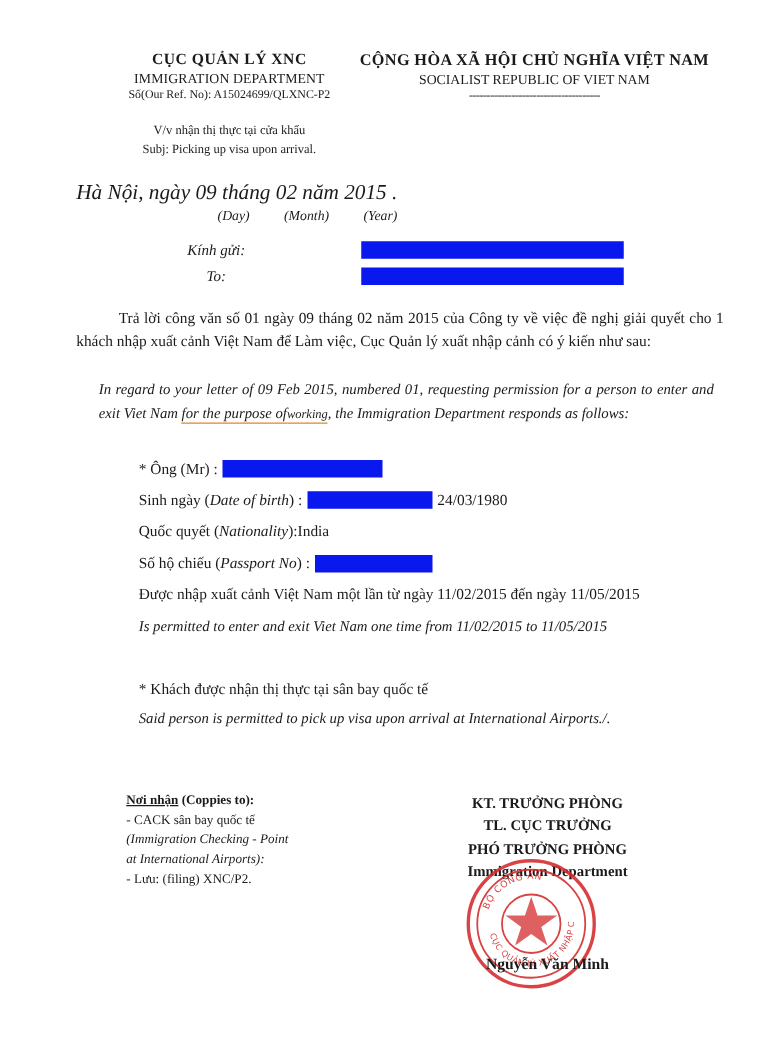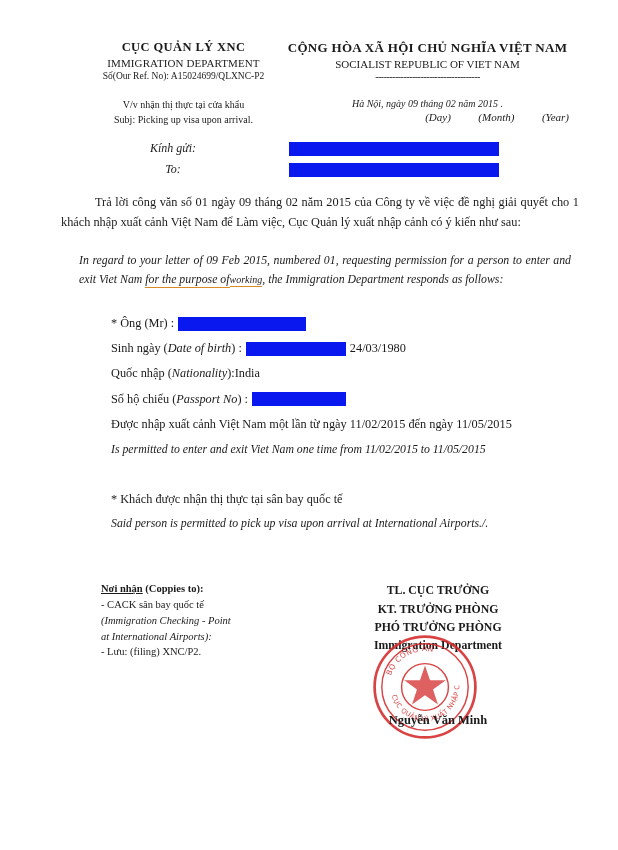--- a/index.html
+++ b/index.html
@@ -78,34 +78,34 @@
     text-align: center;
     font-size: 10px;
     margin-top: 16px;
     line-height: 1.45;
     width: 225px;
     padding-left: 20px;
     box-sizing: border-box;
   }
   .date-block {
     text-align: center;
-    font-size: 10px;
+    font-size: 17px;
     font-style: italic;
     margin-top: 14px;
     line-height: 1.5;
   }
   .date-labels {
     font-style: italic;
     font-size: 11px;
   }
   .date-labels span { display: inline-block; }
 
   .second-row {
     display: flex;
-    flex-direction: row;
+    flex-direction: column;
     align-items: flex-start;
   }
   .second-row .right {
     flex: 1;
     padding-right: 10px;
   }
 
   
   .addressee {
     margin-top: 14px;
@@ -291,21 +291,21 @@
       <span class="redaction redact-name"></span>
     </div>
     <div class="detail-row">
       <span>Sinh ngày (</span>
         <span class="italic">Date of birth</span>
         <span>) :</span>
       <span class="redaction redact-dob"></span>
       <span>24/03/1980</span>
     </div>
     <div class="detail-row">
-      <span>Quốc nhập (</span>
+      <span>Quốc quyết (</span>
         <span class="italic">Nationality</span>
         <span>): </span>
         <span>India</span>
     </div>
     <div class="detail-row">
       <span>Số hộ chiếu (</span>
         <span class="italic">Passport No</span>
         <span>) :</span>
       <span class="redaction redact-pass"></span>
     </div>
@@ -327,22 +327,22 @@
       <div>
         <span class="hdr">Nơi nhận</span><span class="hdr-rest"> (Coppies to):</span>
       </div>
       <div>- CACK sân bay quốc tế</div>
       <div class="it">(Immigration Checking - Point</div>
       <div class="it">at International Airports):</div>
       <div>- Lưu: (filing) XNC/P2.</div>
     </div>
 
     <div class="footer-right">
+      <div class="bold">KT. TRƯỞNG PHÒNG</div>
       <div class="bold">TL. CỤC TRƯỞNG</div>
-      <div class="bold">KT. TRƯỞNG PHÒNG</div>
       <div class="bold">PHÓ TRƯỞNG PHÒNG</div>
       <div class="bold">Immigration Department</div>
 
       <div class="seal">
         <svg viewBox="0 0 120 120" width="108" height="108" aria-hidden="true">
           <circle cx="60" cy="60" r="56" fill="none" stroke="#d42a2a" stroke-width="3"></circle>
           <circle cx="60" cy="60" r="48" fill="none" stroke="#d42a2a" stroke-width="1.6"></circle>
           <circle cx="60" cy="60" r="26" fill="none" stroke="#d42a2a" stroke-width="1.6"></circle>
           <polygon points="60,36 65.6,52.6 83,52.6 68.9,62.8 74.4,79.4 60,69.2 45.6,79.4 51.1,62.8 37,52.6 54.4,52.6" fill="#d42a2a" opacity="0.85"></polygon>
           <path id="sealTop" d="M 60,60 m -40,0 a 40,40 0 0,1 80,0" fill="none" stroke="none"></path>

